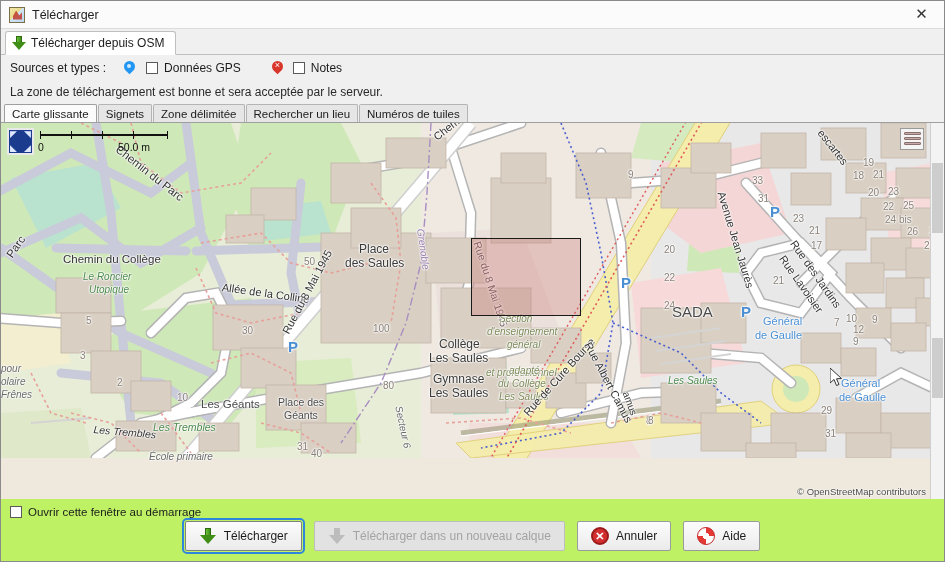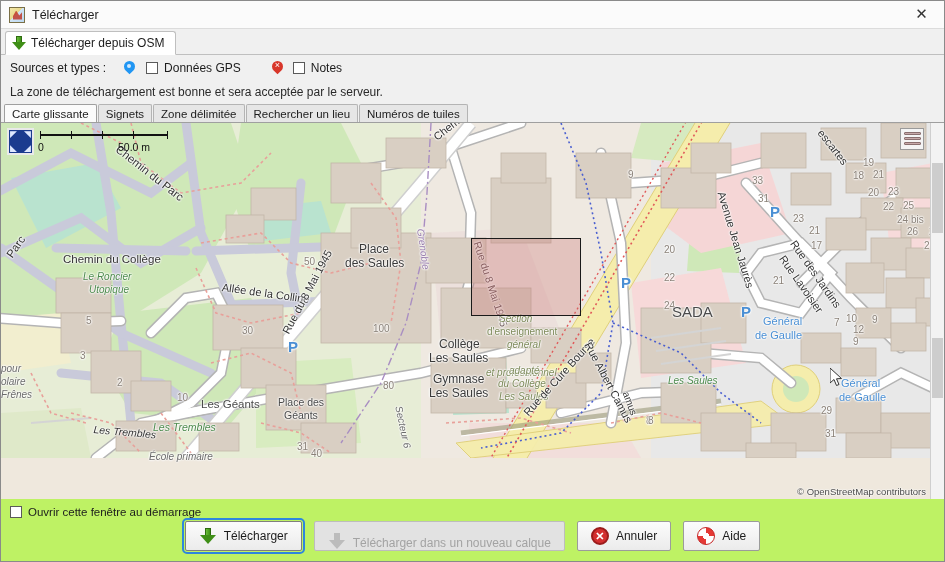--- a/index.html
+++ b/index.html
@@ -204,21 +204,21 @@
     padding:0 13px;font-size:12px;
     background:linear-gradient(#fcfcfc,#ebebeb);
     border:1px solid #9b9b9b;border-radius:2px;box-sizing:border-box;
     color:#1c1c1c;white-space:nowrap;
   }
   .btn.default{
     outline:2px solid #2e86de;outline-offset:1px;
     border-color:#7f7f7f;
   }
   .btn.disabled{
-    background:#e2e2e2;border-color:#bdbdbd;color:#a3a3a3;align-items:flex-end;
+    background:#e2e2e2;border-color:#bdbdbd;color:#a3a3a3;
   }
   .btn .gicon{width:18px;height:18px;position:relative;flex:0 0 18px;}
   .gi-down:before{
     content:"";position:absolute;left:6px;top:1px;width:6px;height:8px;
     background:linear-gradient(90deg,#6abf3a,#3f8f17);border:1px solid #2e6b10;box-sizing:border-box;
   }
   .gi-down:after{
     content:"";position:absolute;left:1px;top:8px;
     border-left:8px solid transparent;border-right:8px solid transparent;border-top:9px solid #3f8f17;
   }
@@ -500,21 +500,21 @@
           <div style="position: absolute; left: 482px; top: 117px; font-size: 10.5px; color: rgb(110, 90, 90); white-space: nowrap; transform-origin: 0px 0px; transform: rotate(72deg); text-shadow: rgb(255, 255, 255) 0px 0px 2px, rgb(255, 255, 255) 0px 0px 2px, rgb(255, 255, 255) 0px 0px 2px, rgb(255, 255, 255) 0px 0px 3px; pointer-events: none;">Rue du 8 Mai 1945</div>
           <div style="position: absolute; left: 372px; top: 200px; font-size: 10px; color: rgb(138, 129, 120); white-space: nowrap; transform-origin: 0px 0px; text-shadow: rgb(255, 255, 255) 0px 0px 2px, rgb(255, 255, 255) 0px 0px 2px, rgb(255, 255, 255) 0px 0px 2px, rgb(255, 255, 255) 0px 0px 3px; pointer-events: none;">100</div>
           <div style="position: absolute; left: 382px; top: 257px; font-size: 10px; color: rgb(138, 129, 120); white-space: nowrap; transform-origin: 0px 0px; text-shadow: rgb(255, 255, 255) 0px 0px 2px, rgb(255, 255, 255) 0px 0px 2px, rgb(255, 255, 255) 0px 0px 2px, rgb(255, 255, 255) 0px 0px 3px; pointer-events: none;">80</div>
           <div style="position: absolute; left: 310px; top: 325px; font-size: 10px; color: rgb(138, 129, 120); white-space: nowrap; transform-origin: 0px 0px; text-shadow: rgb(255, 255, 255) 0px 0px 2px, rgb(255, 255, 255) 0px 0px 2px, rgb(255, 255, 255) 0px 0px 2px, rgb(255, 255, 255) 0px 0px 3px; pointer-events: none;">40</div>
           <div style="position: absolute; left: 403px; top: 282px; font-size: 10px; color: rgb(107, 107, 107); white-space: nowrap; transform-origin: 0px 0px; transform: rotate(78deg); font-style: italic; text-shadow: rgb(255, 255, 255) 0px 0px 2px, rgb(255, 255, 255) 0px 0px 2px, rgb(255, 255, 255) 0px 0px 2px, rgb(255, 255, 255) 0px 0px 3px; pointer-events: none;">Secteur 6</div>
           <div style="position: absolute; left: 438px; top: 214px; font-size: 12px; color: rgb(58, 58, 58); white-space: nowrap; transform-origin: 0px 0px; text-shadow: rgb(255, 255, 255) 0px 0px 2px, rgb(255, 255, 255) 0px 0px 2px, rgb(255, 255, 255) 0px 0px 2px, rgb(255, 255, 255) 0px 0px 3px; pointer-events: none;">Collège</div>
           <div style="position: absolute; left: 428px; top: 228px; font-size: 12px; color: rgb(58, 58, 58); white-space: nowrap; transform-origin: 0px 0px; text-shadow: rgb(255, 255, 255) 0px 0px 2px, rgb(255, 255, 255) 0px 0px 2px, rgb(255, 255, 255) 0px 0px 2px, rgb(255, 255, 255) 0px 0px 3px; pointer-events: none;">Les Saules</div>
           <div style="position: absolute; left: 432px; top: 249px; font-size: 12px; color: rgb(58, 58, 58); white-space: nowrap; transform-origin: 0px 0px; text-shadow: rgb(255, 255, 255) 0px 0px 2px, rgb(255, 255, 255) 0px 0px 2px, rgb(255, 255, 255) 0px 0px 2px, rgb(255, 255, 255) 0px 0px 3px; pointer-events: none;">Gymnase</div>
           <div style="position: absolute; left: 428px; top: 263px; font-size: 12px; color: rgb(58, 58, 58); white-space: nowrap; transform-origin: 0px 0px; text-shadow: rgb(255, 255, 255) 0px 0px 2px, rgb(255, 255, 255) 0px 0px 2px, rgb(255, 255, 255) 0px 0px 2px, rgb(255, 255, 255) 0px 0px 3px; pointer-events: none;">Les Saules</div>
           <div style="position: absolute; left: 498px; top: 190px; font-size: 10px; color: rgb(125, 138, 90); white-space: nowrap; transform-origin: 0px 0px; font-style: italic; text-shadow: rgb(255, 255, 255) 0px 0px 2px, rgb(255, 255, 255) 0px 0px 2px, rgb(255, 255, 255) 0px 0px 2px, rgb(255, 255, 255) 0px 0px 3px; pointer-events: none;">Section</div>
-          <div style="position: absolute; left: 486px; top: 203px; font-size: 10px; color: rgb(125, 138, 90); white-space: nowrap; transform-origin: 0px 0px; text-shadow: rgb(255, 255, 255) 0px 0px 2px, rgb(255, 255, 255) 0px 0px 2px, rgb(255, 255, 255) 0px 0px 2px, rgb(255, 255, 255) 0px 0px 3px; pointer-events: none;">d'enseignement</div>
+          <div style="position: absolute; left: 486px; top: 203px; font-size: 10px; color: rgb(125, 138, 90); white-space: nowrap; transform-origin: 0px 0px; font-style: italic; text-shadow: rgb(255, 255, 255) 0px 0px 2px, rgb(255, 255, 255) 0px 0px 2px, rgb(255, 255, 255) 0px 0px 2px, rgb(255, 255, 255) 0px 0px 3px; pointer-events: none;">d'enseignement</div>
           <div style="position: absolute; left: 506px; top: 216px; font-size: 10px; color: rgb(125, 138, 90); white-space: nowrap; transform-origin: 0px 0px; font-style: italic; text-shadow: rgb(255, 255, 255) 0px 0px 2px, rgb(255, 255, 255) 0px 0px 2px, rgb(255, 255, 255) 0px 0px 2px, rgb(255, 255, 255) 0px 0px 3px; pointer-events: none;">général</div>
           <div style="position: absolute; left: 485px; top: 244px; font-size: 10px; color: rgb(125, 138, 90); white-space: nowrap; transform-origin: 0px 0px; font-style: italic; text-shadow: rgb(255, 255, 255) 0px 0px 2px, rgb(255, 255, 255) 0px 0px 2px, rgb(255, 255, 255) 0px 0px 2px, rgb(255, 255, 255) 0px 0px 3px; pointer-events: none;">et professionnel</div>
           <div style="position: absolute; left: 508px; top: 242px; font-size: 10px; color: rgb(125, 138, 90); white-space: nowrap; transform-origin: 0px 0px; font-style: italic; text-shadow: rgb(255, 255, 255) 0px 0px 2px, rgb(255, 255, 255) 0px 0px 2px, rgb(255, 255, 255) 0px 0px 2px, rgb(255, 255, 255) 0px 0px 3px; pointer-events: none;">adapté</div>
           <div style="position: absolute; left: 497px; top: 255px; font-size: 10px; color: rgb(125, 138, 90); white-space: nowrap; transform-origin: 0px 0px; font-style: italic; text-shadow: rgb(255, 255, 255) 0px 0px 2px, rgb(255, 255, 255) 0px 0px 2px, rgb(255, 255, 255) 0px 0px 2px, rgb(255, 255, 255) 0px 0px 3px; pointer-events: none;">du Collège</div>
           <div style="position: absolute; left: 498px; top: 268px; font-size: 10px; color: rgb(125, 138, 90); white-space: nowrap; transform-origin: 0px 0px; font-style: italic; text-shadow: rgb(255, 255, 255) 0px 0px 2px, rgb(255, 255, 255) 0px 0px 2px, rgb(255, 255, 255) 0px 0px 2px, rgb(255, 255, 255) 0px 0px 3px; pointer-events: none;">Les Saules</div>
           <div style="position: absolute; left: 667px; top: 252px; font-size: 10px; color: rgb(76, 138, 76); white-space: nowrap; transform-origin: 0px 0px; font-style: italic; text-shadow: rgb(255, 255, 255) 0px 0px 2px, rgb(255, 255, 255) 0px 0px 2px, rgb(255, 255, 255) 0px 0px 2px, rgb(255, 255, 255) 0px 0px 3px; pointer-events: none;">Les Saules</div>
           <div style="position: absolute; left: 296px; top: 318px; font-size: 10px; color: rgb(138, 129, 120); white-space: nowrap; transform-origin: 0px 0px; text-shadow: rgb(255, 255, 255) 0px 0px 2px, rgb(255, 255, 255) 0px 0px 2px, rgb(255, 255, 255) 0px 0px 2px, rgb(255, 255, 255) 0px 0px 3px; pointer-events: none;">31</div>
           <div style="position: absolute; left: 520px; top: 287px; font-size: 11px; color: rgb(51, 51, 51); white-space: nowrap; transform-origin: 0px 0px; transform: rotate(-48deg); text-shadow: rgb(255, 255, 255) 0px 0px 2px, rgb(255, 255, 255) 0px 0px 2px, rgb(255, 255, 255) 0px 0px 2px, rgb(255, 255, 255) 0px 0px 3px; pointer-events: none;">Rue de Cure Bourse</div>
           <div style="position: absolute; left: 592px; top: 217px; font-size: 11px; color: rgb(51, 51, 51); white-space: nowrap; transform-origin: 0px 0px; transform: rotate(62deg); text-shadow: rgb(255, 255, 255) 0px 0px 2px, rgb(255, 255, 255) 0px 0px 2px, rgb(255, 255, 255) 0px 0px 2px, rgb(255, 255, 255) 0px 0px 3px; pointer-events: none;">Rue Albert Camus</div>
           <div style="position: absolute; left: 645px; top: 292px; font-size: 10px; color: rgb(138, 129, 120); white-space: nowrap; transform-origin: 0px 0px; text-shadow: rgb(255, 255, 255) 0px 0px 2px, rgb(255, 255, 255) 0px 0px 2px, rgb(255, 255, 255) 0px 0px 2px, rgb(255, 255, 255) 0px 0px 3px; pointer-events: none;">8</div>
@@ -533,21 +533,21 @@
           <div style="position: absolute; left: 824px; top: 4px; font-size: 11px; color: rgb(51, 51, 51); white-space: nowrap; transform-origin: 0px 0px; transform: rotate(52deg); text-shadow: rgb(255, 255, 255) 0px 0px 2px, rgb(255, 255, 255) 0px 0px 2px, rgb(255, 255, 255) 0px 0px 2px, rgb(255, 255, 255) 0px 0px 3px; pointer-events: none;">escartes</div>
           <div style="position: absolute; left: 797px; top: 115px; font-size: 11px; color: rgb(51, 51, 51); white-space: nowrap; transform-origin: 0px 0px; transform: rotate(55deg); text-shadow: rgb(255, 255, 255) 0px 0px 2px, rgb(255, 255, 255) 0px 0px 2px, rgb(255, 255, 255) 0px 0px 2px, rgb(255, 255, 255) 0px 0px 3px; pointer-events: none;">Rue des Jardins</div>
           <div style="position: absolute; left: 786px; top: 130px; font-size: 11px; color: rgb(51, 51, 51); white-space: nowrap; transform-origin: 0px 0px; transform: rotate(55deg); text-shadow: rgb(255, 255, 255) 0px 0px 2px, rgb(255, 255, 255) 0px 0px 2px, rgb(255, 255, 255) 0px 0px 2px, rgb(255, 255, 255) 0px 0px 3px; pointer-events: none;">Rue Lavoisier</div>
           <div style="position: absolute; left: 862px; top: 34px; font-size: 10px; color: rgb(138, 129, 120); white-space: nowrap; transform-origin: 0px 0px; text-shadow: rgb(255, 255, 255) 0px 0px 2px, rgb(255, 255, 255) 0px 0px 2px, rgb(255, 255, 255) 0px 0px 2px, rgb(255, 255, 255) 0px 0px 3px; pointer-events: none;">19</div>
           <div style="position: absolute; left: 852px; top: 47px; font-size: 10px; color: rgb(138, 129, 120); white-space: nowrap; transform-origin: 0px 0px; text-shadow: rgb(255, 255, 255) 0px 0px 2px, rgb(255, 255, 255) 0px 0px 2px, rgb(255, 255, 255) 0px 0px 2px, rgb(255, 255, 255) 0px 0px 3px; pointer-events: none;">18</div>
           <div style="position: absolute; left: 872px; top: 46px; font-size: 10px; color: rgb(138, 129, 120); white-space: nowrap; transform-origin: 0px 0px; text-shadow: rgb(255, 255, 255) 0px 0px 2px, rgb(255, 255, 255) 0px 0px 2px, rgb(255, 255, 255) 0px 0px 2px, rgb(255, 255, 255) 0px 0px 3px; pointer-events: none;">21</div>
           <div style="position: absolute; left: 867px; top: 64px; font-size: 10px; color: rgb(138, 129, 120); white-space: nowrap; transform-origin: 0px 0px; text-shadow: rgb(255, 255, 255) 0px 0px 2px, rgb(255, 255, 255) 0px 0px 2px, rgb(255, 255, 255) 0px 0px 2px, rgb(255, 255, 255) 0px 0px 3px; pointer-events: none;">20</div>
           <div style="position: absolute; left: 887px; top: 63px; font-size: 10px; color: rgb(138, 129, 120); white-space: nowrap; transform-origin: 0px 0px; text-shadow: rgb(255, 255, 255) 0px 0px 2px, rgb(255, 255, 255) 0px 0px 2px, rgb(255, 255, 255) 0px 0px 2px, rgb(255, 255, 255) 0px 0px 3px; pointer-events: none;">23</div>
           <div style="position: absolute; left: 882px; top: 78px; font-size: 10px; color: rgb(138, 129, 120); white-space: nowrap; transform-origin: 0px 0px; text-shadow: rgb(255, 255, 255) 0px 0px 2px, rgb(255, 255, 255) 0px 0px 2px, rgb(255, 255, 255) 0px 0px 2px, rgb(255, 255, 255) 0px 0px 3px; pointer-events: none;">22</div>
           <div style="position: absolute; left: 902px; top: 77px; font-size: 10px; color: rgb(138, 129, 120); white-space: nowrap; transform-origin: 0px 0px; text-shadow: rgb(255, 255, 255) 0px 0px 2px, rgb(255, 255, 255) 0px 0px 2px, rgb(255, 255, 255) 0px 0px 2px, rgb(255, 255, 255) 0px 0px 3px; pointer-events: none;">25</div>
-          <div style="position: absolute; left: 884px; top: 91px; font-size: 10px; color: rgb(138, 129, 120); white-space: nowrap; transform-origin: 0px 0px; text-shadow: rgb(255, 255, 255) 0px 0px 2px, rgb(255, 255, 255) 0px 0px 2px, rgb(255, 255, 255) 0px 0px 2px, rgb(255, 255, 255) 0px 0px 3px; pointer-events: none; margin-left: 12px;">24 bis</div>
+          <div style="position: absolute; left: 884px; top: 91px; font-size: 10px; color: rgb(138, 129, 120); white-space: nowrap; transform-origin: 0px 0px; text-shadow: rgb(255, 255, 255) 0px 0px 2px, rgb(255, 255, 255) 0px 0px 2px, rgb(255, 255, 255) 0px 0px 2px, rgb(255, 255, 255) 0px 0px 3px; pointer-events: none;">24 bis</div>
           <div style="position: absolute; left: 906px; top: 103px; font-size: 10px; color: rgb(138, 129, 120); white-space: nowrap; transform-origin: 0px 0px; text-shadow: rgb(255, 255, 255) 0px 0px 2px, rgb(255, 255, 255) 0px 0px 2px, rgb(255, 255, 255) 0px 0px 2px, rgb(255, 255, 255) 0px 0px 3px; pointer-events: none;">26</div>
           <div style="position: absolute; left: 928px; top: 103px; font-size: 10px; color: rgb(138, 129, 120); white-space: nowrap; transform-origin: 0px 0px; text-shadow: rgb(255, 255, 255) 0px 0px 2px, rgb(255, 255, 255) 0px 0px 2px, rgb(255, 255, 255) 0px 0px 2px, rgb(255, 255, 255) 0px 0px 3px; pointer-events: none;">29</div>
           <div style="position: absolute; left: 923px; top: 117px; font-size: 10px; color: rgb(138, 129, 120); white-space: nowrap; transform-origin: 0px 0px; text-shadow: rgb(255, 255, 255) 0px 0px 2px, rgb(255, 255, 255) 0px 0px 2px, rgb(255, 255, 255) 0px 0px 2px, rgb(255, 255, 255) 0px 0px 3px; pointer-events: none;">28</div>
           <div style="position: absolute; left: 936px; top: 127px; font-size: 10px; color: rgb(138, 129, 120); white-space: nowrap; transform-origin: 0px 0px; text-shadow: rgb(255, 255, 255) 0px 0px 2px, rgb(255, 255, 255) 0px 0px 2px, rgb(255, 255, 255) 0px 0px 2px, rgb(255, 255, 255) 0px 0px 3px; pointer-events: none;">3</div>
           <div style="position: absolute; left: 792px; top: 90px; font-size: 10px; color: rgb(138, 129, 120); white-space: nowrap; transform-origin: 0px 0px; text-shadow: rgb(255, 255, 255) 0px 0px 2px, rgb(255, 255, 255) 0px 0px 2px, rgb(255, 255, 255) 0px 0px 2px, rgb(255, 255, 255) 0px 0px 3px; pointer-events: none;">23</div>
           <div style="position: absolute; left: 808px; top: 102px; font-size: 10px; color: rgb(138, 129, 120); white-space: nowrap; transform-origin: 0px 0px; text-shadow: rgb(255, 255, 255) 0px 0px 2px, rgb(255, 255, 255) 0px 0px 2px, rgb(255, 255, 255) 0px 0px 2px, rgb(255, 255, 255) 0px 0px 3px; pointer-events: none;">21</div>
           <div style="position: absolute; left: 810px; top: 117px; font-size: 10px; color: rgb(138, 129, 120); white-space: nowrap; transform-origin: 0px 0px; text-shadow: rgb(255, 255, 255) 0px 0px 2px, rgb(255, 255, 255) 0px 0px 2px, rgb(255, 255, 255) 0px 0px 2px, rgb(255, 255, 255) 0px 0px 3px; pointer-events: none;">17</div>
           <div style="position: absolute; left: 772px; top: 152px; font-size: 10px; color: rgb(138, 129, 120); white-space: nowrap; transform-origin: 0px 0px; text-shadow: rgb(255, 255, 255) 0px 0px 2px, rgb(255, 255, 255) 0px 0px 2px, rgb(255, 255, 255) 0px 0px 2px, rgb(255, 255, 255) 0px 0px 3px; pointer-events: none;">21</div>
           <div style="position: absolute; left: 833px; top: 194px; font-size: 10px; color: rgb(138, 129, 120); white-space: nowrap; transform-origin: 0px 0px; text-shadow: rgb(255, 255, 255) 0px 0px 2px, rgb(255, 255, 255) 0px 0px 2px, rgb(255, 255, 255) 0px 0px 2px, rgb(255, 255, 255) 0px 0px 3px; pointer-events: none;">7</div>
           <div style="position: absolute; left: 845px; top: 190px; font-size: 10px; color: rgb(138, 129, 120); white-space: nowrap; transform-origin: 0px 0px; text-shadow: rgb(255, 255, 255) 0px 0px 2px, rgb(255, 255, 255) 0px 0px 2px, rgb(255, 255, 255) 0px 0px 2px, rgb(255, 255, 255) 0px 0px 3px; pointer-events: none;">10</div>

